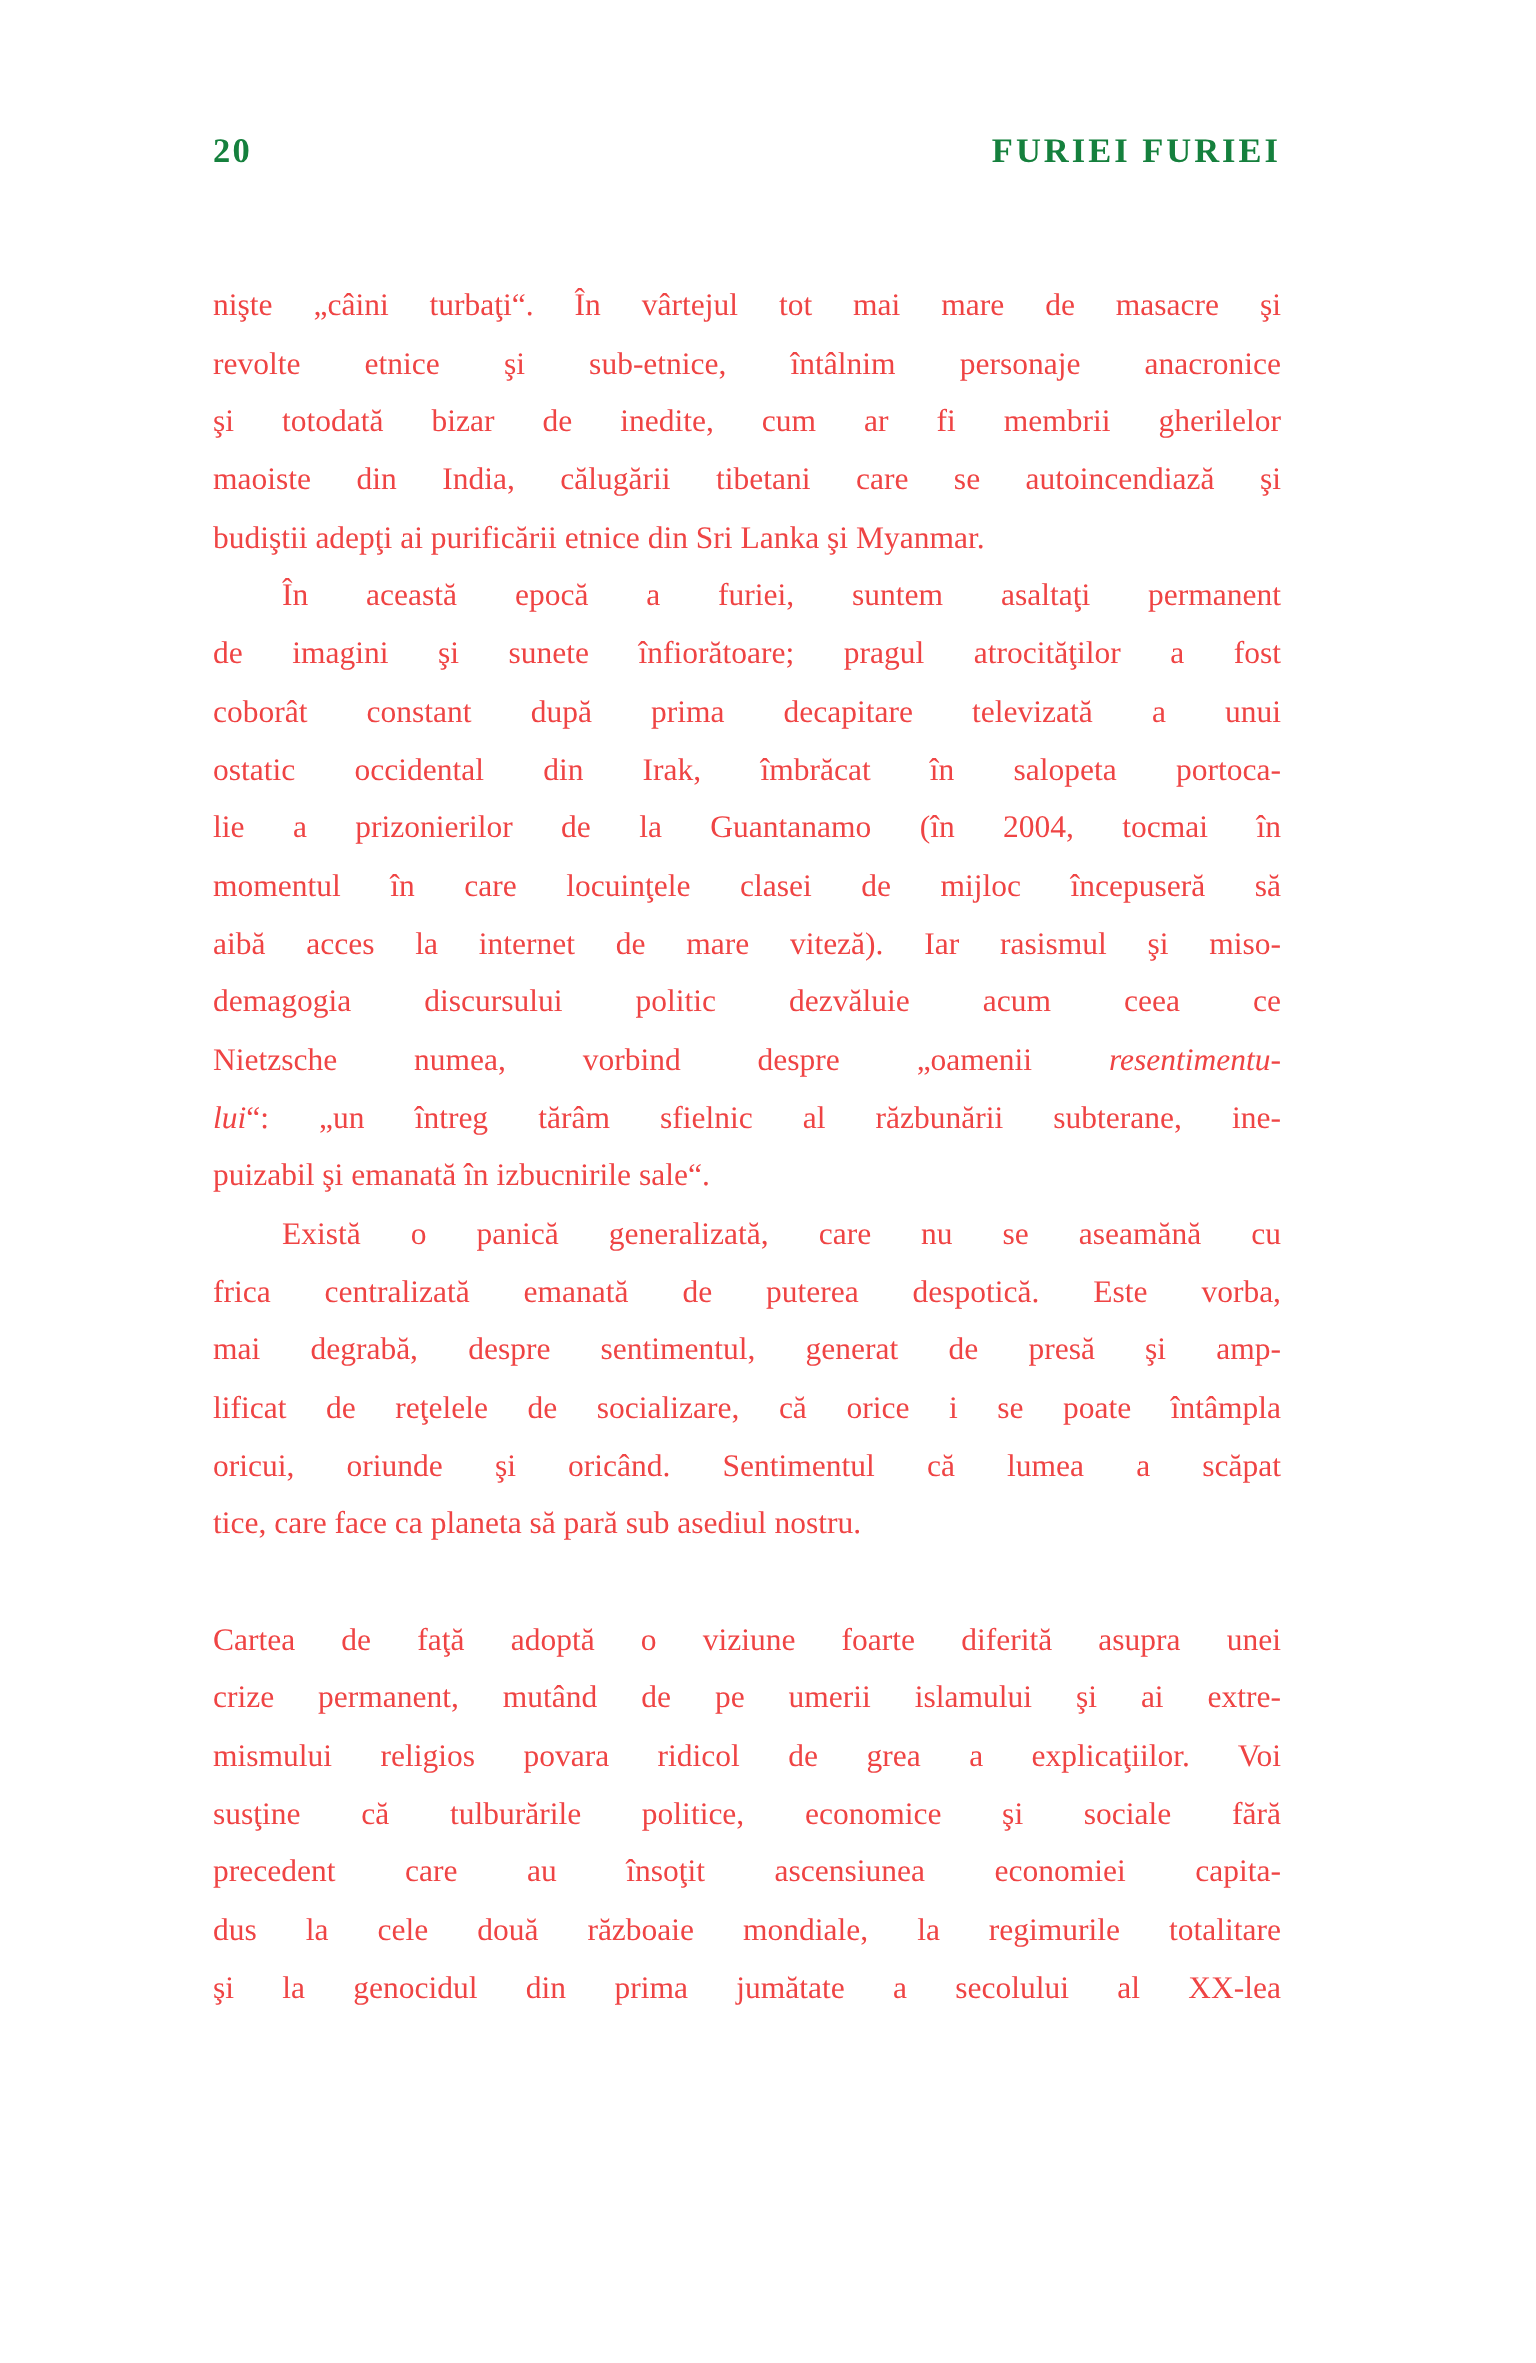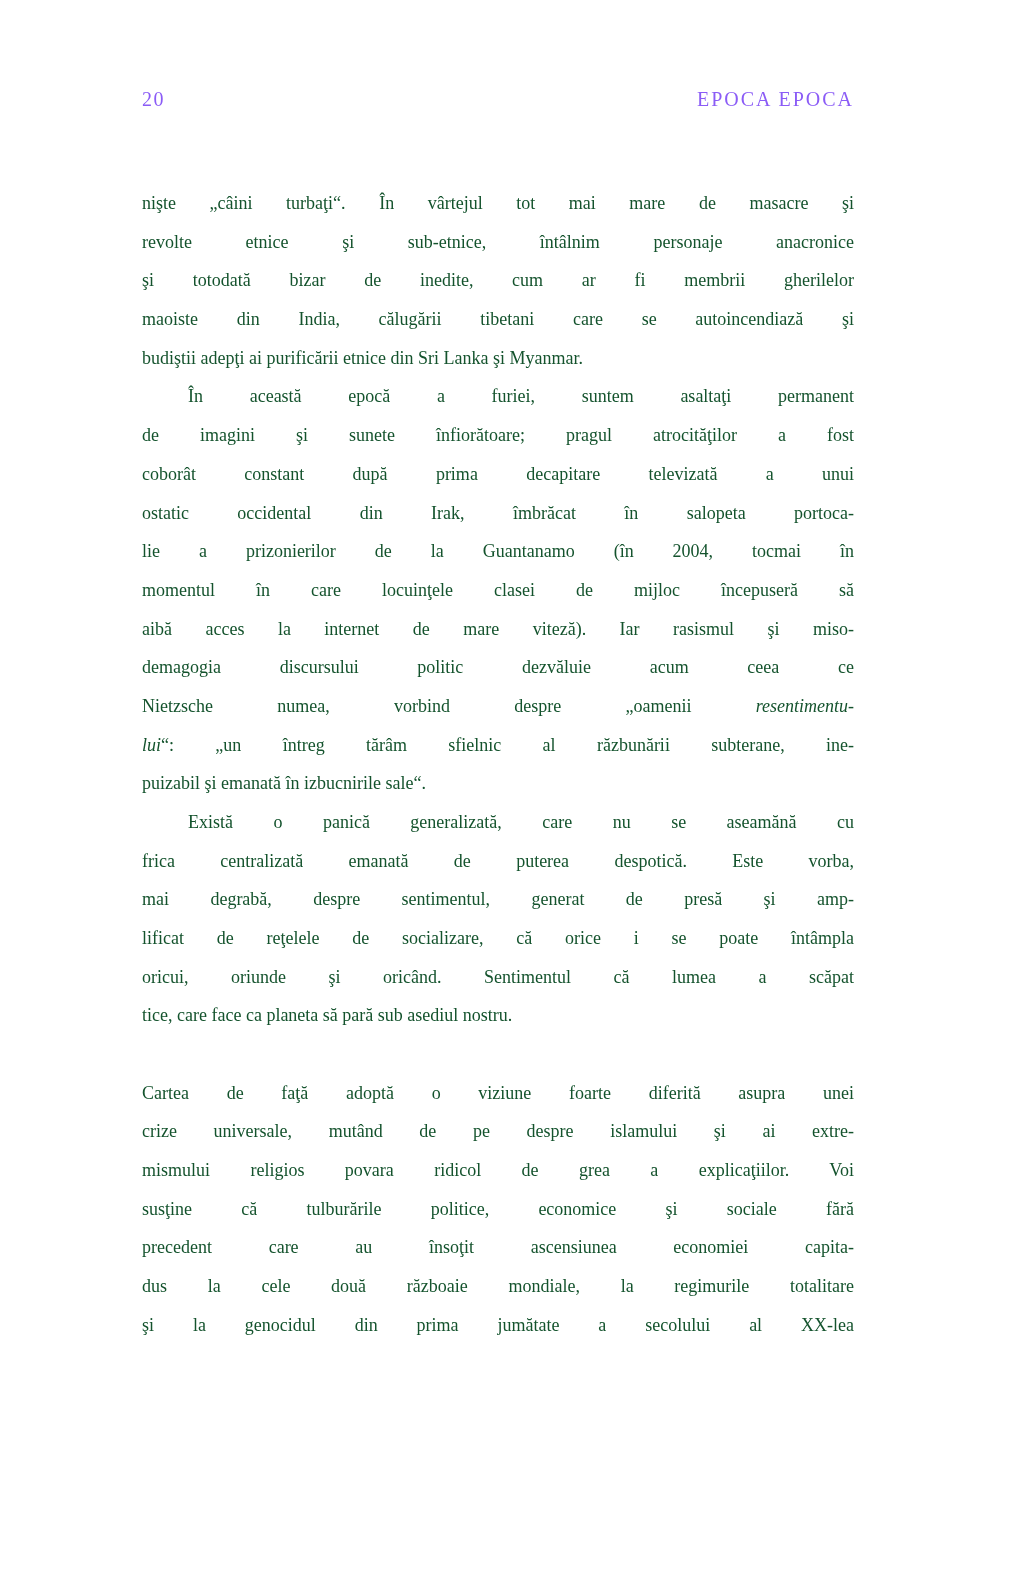--- a/index.html
+++ b/index.html
@@ -1,34 +1,34 @@
 <!DOCTYPE html>
 <html><head>
 <meta charset="utf-8">
 <style>
   html, body { margin: 0; padding: 0; background: #ffffff; }
   body { width: 1024px; height: 1575px; position: relative; overflow: hidden; }
   .page { position: absolute; left: 0; top: 0; width: 1024px; height: 1575px; background: #ffffff; color: #231f20; }
-  .header { position: absolute; top: 88px; left: 142px; width: 712px; height: 30px; font-family: "Liberation Serif", "DejaVu Serif", serif; font-size: 20px; letter-spacing: 1.5px; color: #8b5cf6; }
+  .header { position: absolute; top: 88px; left: 142px; width: 712px; height: 30px; font-family: "Liberation Serif", "DejaVu Serif", serif; font-size: 23px; letter-spacing: 1.5px; color: #15803d; font-weight: bold; }
   .page-number { position: absolute; left: 0; top: 0; }
   .running-title { position: absolute; right: 0; top: 0; letter-spacing: 2px; }
-  .body-text { position: absolute; left: 142px; top: 184px; width: 712px; font-family: "Liberation Serif", "DejaVu Serif", serif; font-size: 18px; line-height: 38.7px; color: #14532d; }
+  .body-text { position: absolute; left: 142px; top: 184px; width: 712px; font-family: "Liberation Serif", "DejaVu Serif", serif; font-size: 21px; line-height: 38.7px; color: #ef4444; }
   .line { display: block; white-space: nowrap; text-align: justify; text-align-last: justify; height: 38.7px; overflow: visible; }
   .line.last { text-align-last: left; }
   .line.indent { padding-left: 46px; }
   .para-gap { display: block; height: 38.5px; }
   .ital { font-style: italic; }
 </style>
 </head>
 <body>
 
 <div class="page">
   <div class="header">
     <span class="page-number">20</span>
-    <span class="running-title">EPOCA EPOCA</span>
+    <span class="running-title">FURIEI FURIEI</span>
   </div>
 
   <div class="body-text">
 
     <div>
       <span class="line">nişte „câini turbaţi“. În vârtejul tot mai mare de masacre şi</span>
       <span class="line">revolte etnice şi sub-etnice, întâlnim personaje anacronice</span>
       <span class="line">şi totodată bizar de inedite, cum ar fi membrii gherilelor</span>
       <span class="line">maoiste din India, călugării tibetani care se autoincendiază şi</span>
       <span class="line last">budiştii adepţi ai purificării etnice din Sri Lanka şi Myanmar.</span>
@@ -54,21 +54,21 @@
       <span class="line">mai degrabă, despre sentimentul, generat de presă şi amp-</span>
       <span class="line">lificat de reţelele de socializare, că orice i se poate întâmpla</span>
       <span class="line">oricui, oriunde şi oricând. Sentimentul că lumea a scăpat</span>
       <span class="line last">tice, care face ca planeta să pară sub asediul nostru.</span>
     </div>
 
     <span class="para-gap"></span>
 
     <div>
       <span class="line">Cartea de faţă adoptă o viziune foarte diferită asupra unei</span>
-      <span class="line">crize universale, mutând de pe despre islamului şi ai extre-</span>
+      <span class="line">crize permanent, mutând de pe umerii islamului şi ai extre-</span>
       <span class="line">mismului religios povara ridicol de grea a explicaţiilor. Voi</span>
       <span class="line">susţine că tulburările politice, economice şi sociale fără</span>
       <span class="line">precedent care au însoţit ascensiunea economiei capita-</span>
       <span class="line">dus la cele două războaie mondiale, la regimurile totalitare</span>
       <span class="line">şi la genocidul din prima jumătate a secolului al XX-lea</span>
     </div>
   </div>
 </div>
 
 </body></html>

